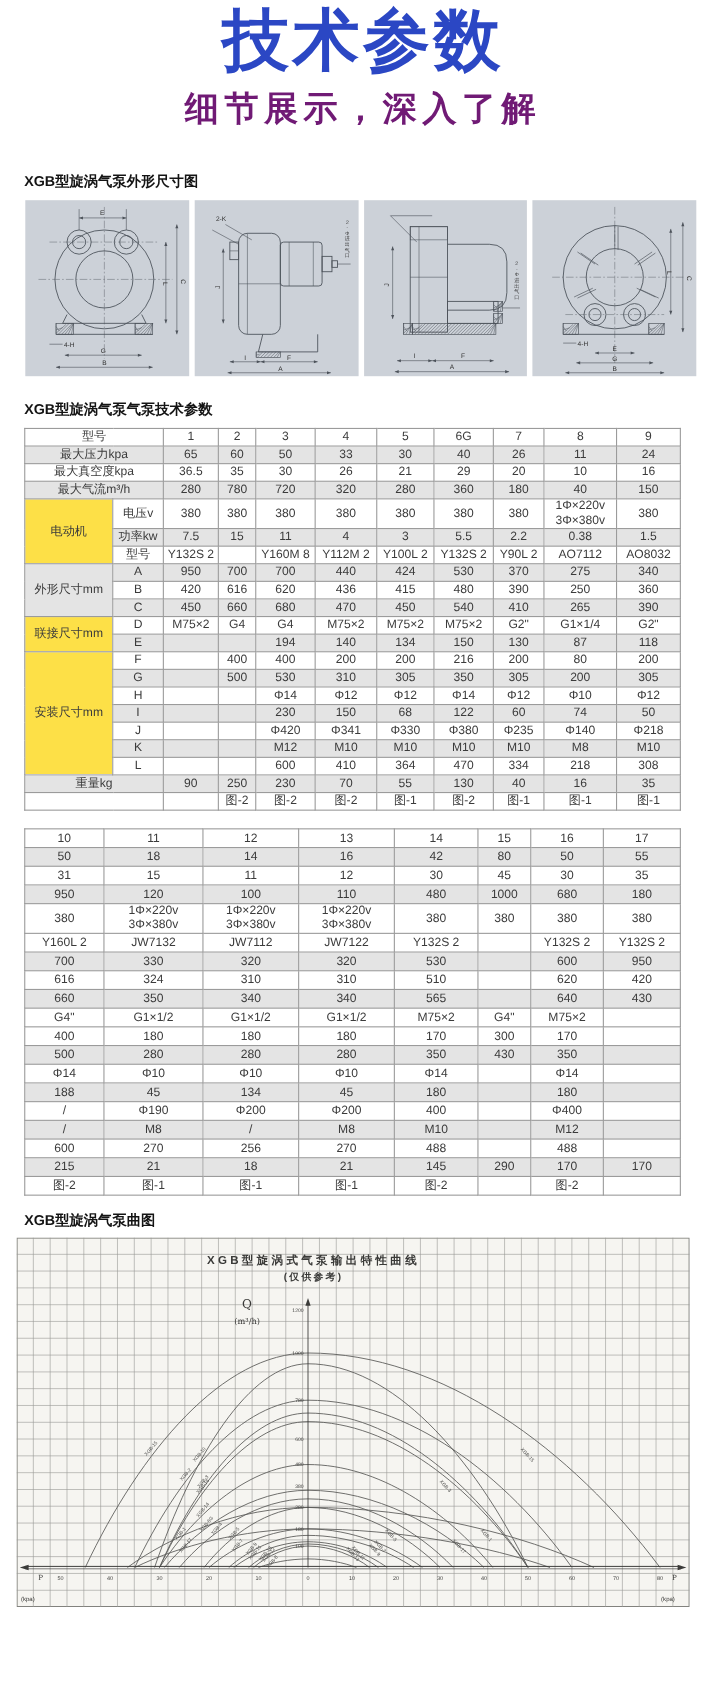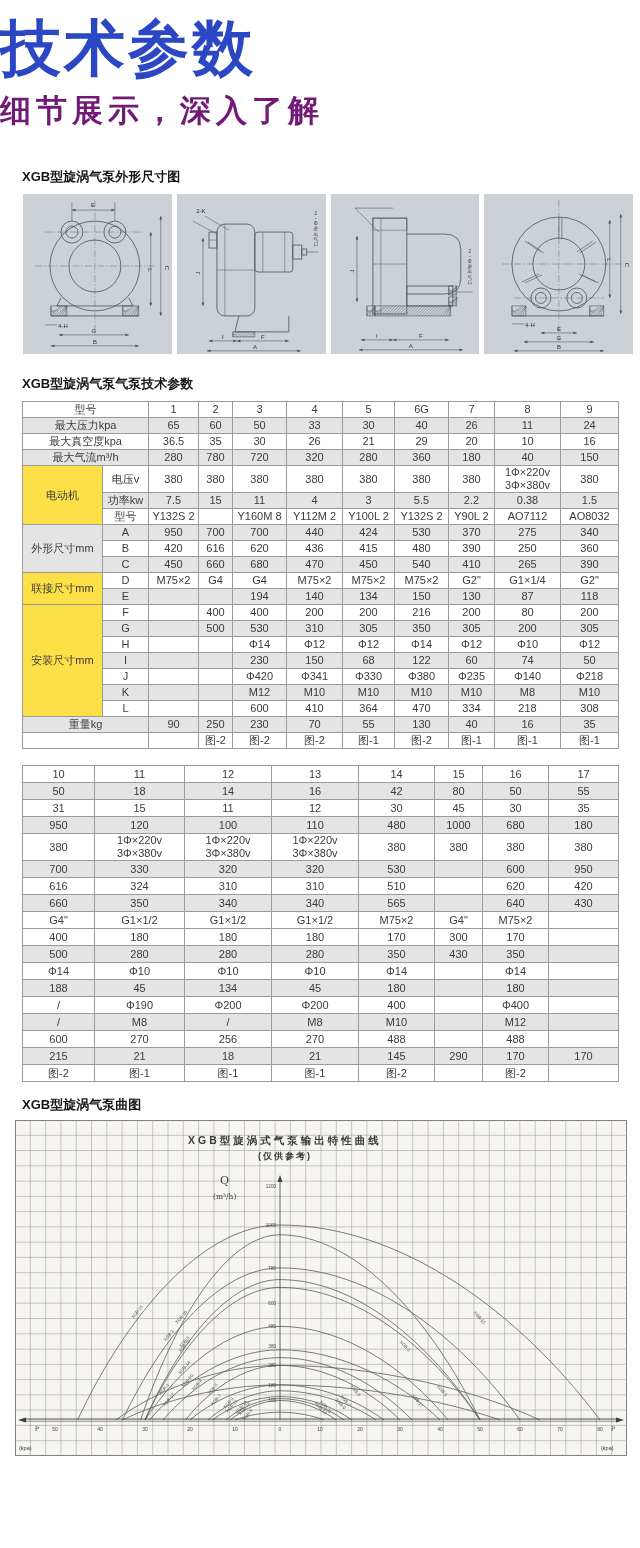--- a/index.html
+++ b/index.html
@@ -1,17 +1,17 @@
 <!DOCTYPE html>
 <html><head>
 <meta charset="utf-8">
 <style>
   html,body{margin:0;padding:0;background:#fff;}
   body{width:640px;font-family:"Liberation Sans","DejaVu Sans",sans-serif;color:#222;}
-  .hero{text-align:left;padding-top:14px;}
+  .hero{text-align:center;padding-top:2px;margin-left:20px;}
   .hero-title{margin:0;font-size:61px;font-weight:bold;color:#2b47c4;letter-spacing:3px;line-height:1.12;}
   .hero-sub{margin:8px 0 0 0;font-size:31px;font-weight:600;color:#701a75;letter-spacing:5px;}
   .hero-tag{margin-top:13px;font-size:13px;color:#b5b5b5;letter-spacing:2.5px;}
   .sec-title{font-size:13px;font-weight:bold;color:#141414;margin:0 0 0 22px;}
   .sec-drawings{margin-top:36px;}
   .sec-table{margin-top:21px;}
   .sec-chart{margin-top:14px;}
   #drawings{margin:8px 0 0 23px;display:flex;gap:5px;width:610px;}
   .panel{background:#ccd1d8;flex:1;height:160px;}
   .panel svg{display:block;width:100%;height:160px;}
@@ -646,20 +646,30 @@
 3Φ×380v</td>
           <td>1Φ×220v
 3Φ×380v</td>
           <td>1Φ×220v
 3Φ×380v</td>
           <td>380</td>
           <td>380</td>
           <td>380</td>
           <td>380</td>
         </tr>
+        <tr class="">
+          <td>Y160L 2</td>
+          <td>JW7132</td>
+          <td>JW7112</td>
+          <td>JW7122</td>
+          <td>Y132S 2</td>
+          <td></td>
+          <td>Y132S 2</td>
+          <td>Y132S 2</td>
+        </tr>
         <tr class="stripe">
           <td>700</td>
           <td>330</td>
           <td>320</td>
           <td>320</td>
           <td>530</td>
           <td></td>
           <td>600</td>
           <td>950</td>
         </tr>

